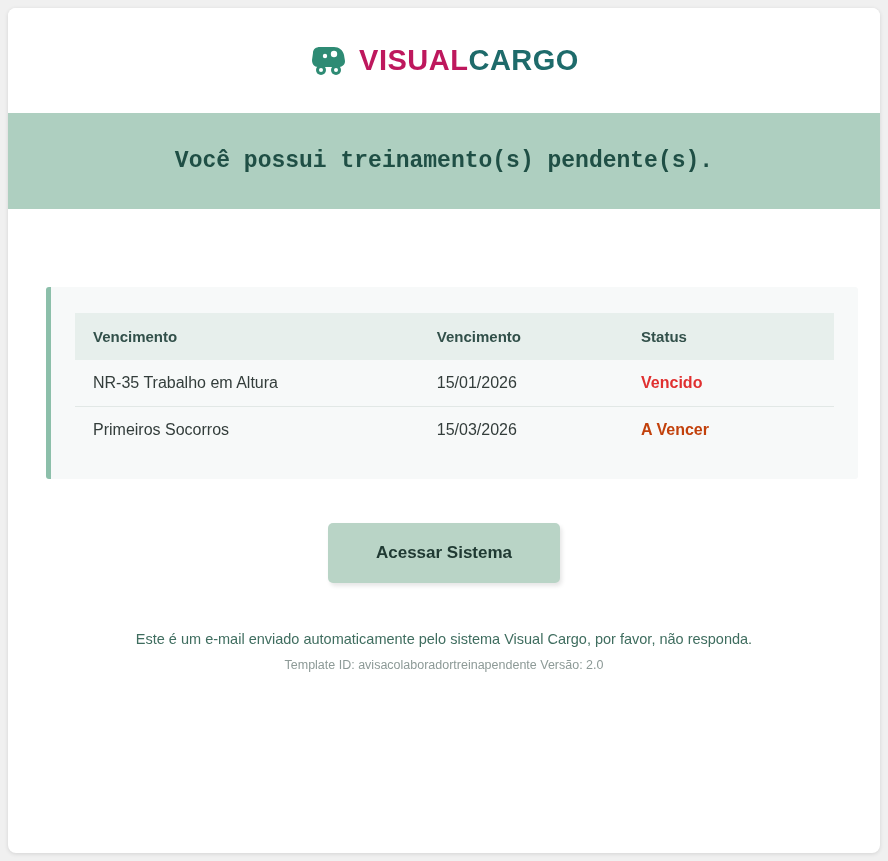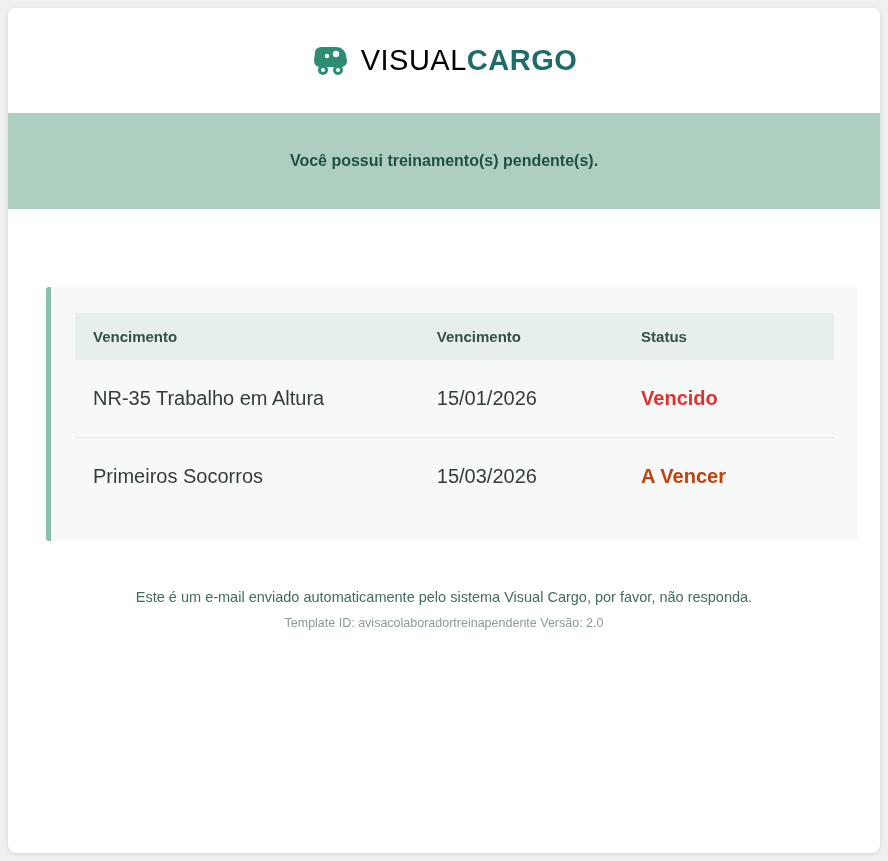--- a/index.html
+++ b/index.html
@@ -44,36 +44,37 @@
     font-size: 29px;
     letter-spacing: 0.5px;
     color: #2e8b74;
     font-weight: 400;
   }
   .logo-text .bold {
     font-weight: 700;
     color: #1e6b6b;
   }
   .logo-text .light {
-    font-weight: 400;
-    color: #000000;
+    font-weight: 700;
+    color: #be185d;
   }
 
   
   .banner {
     height: 96px;
     background: #aecfc0;
     display: flex;
     align-items: center;
     justify-content: center;
   }
   .banner-title {
-    font-size: 16px;
+    font-size: 23px;
     font-weight: bold;
     color: #1f4f45;
+    font-family: Liberation Mono, monospace;
   }
 
   
   .body-area {
     padding: 34px 44px 0 44px;
   }
   .greeting {
     font-size: 17.5px;
     line-height: 1.65;
     color: #2f3b38;
@@ -102,22 +103,22 @@
     text-align: left;
     font-size: 15px;
     font-weight: bold;
     color: #32504a;
     padding: 15px 18px;
   }
   table.trainings thead th.col-train { width: 47%; }
   table.trainings thead th.col-due { width: 26%; }
   table.trainings thead th.col-status { width: 27%; }
   table.trainings tbody td {
-    padding: 27px 18px;
-    font-size: 20px;
+    padding: 14px 18px;
+    font-size: 16px;
     color: #333d3b;
     border-bottom: 1px solid #e2e8e6;
   }
   table.trainings tbody tr:last-child td {
     border-bottom: none;
   }
   td.status { font-weight: bold; font-size: 15.5px; }
 
   
   .cta-wrap {
@@ -204,20 +205,23 @@
           </tr>
           <tr>
             <td>Primeiros Socorros</td>
             <td>15/03/2026</td>
             <td class="status" style="color: #c2410c;">A Vencer</td>
           </tr>
         </tbody>
       </table>
     </div>
 
+    <div class="cta-wrap">
+      <button class="cta-button">Acessar Sistema</button>
+    </div>
 
     <div class="footer">
       <div class="footer-note">Este é um e-mail enviado automaticamente pelo sistema Visual Cargo, por favor, não responda.</div>
       <div class="footer-template">Template ID: avisacolaboradortreinapendente Versão: 2.0</div>
     </div>
 
   </div>
 </div>
 
 </body></html>

